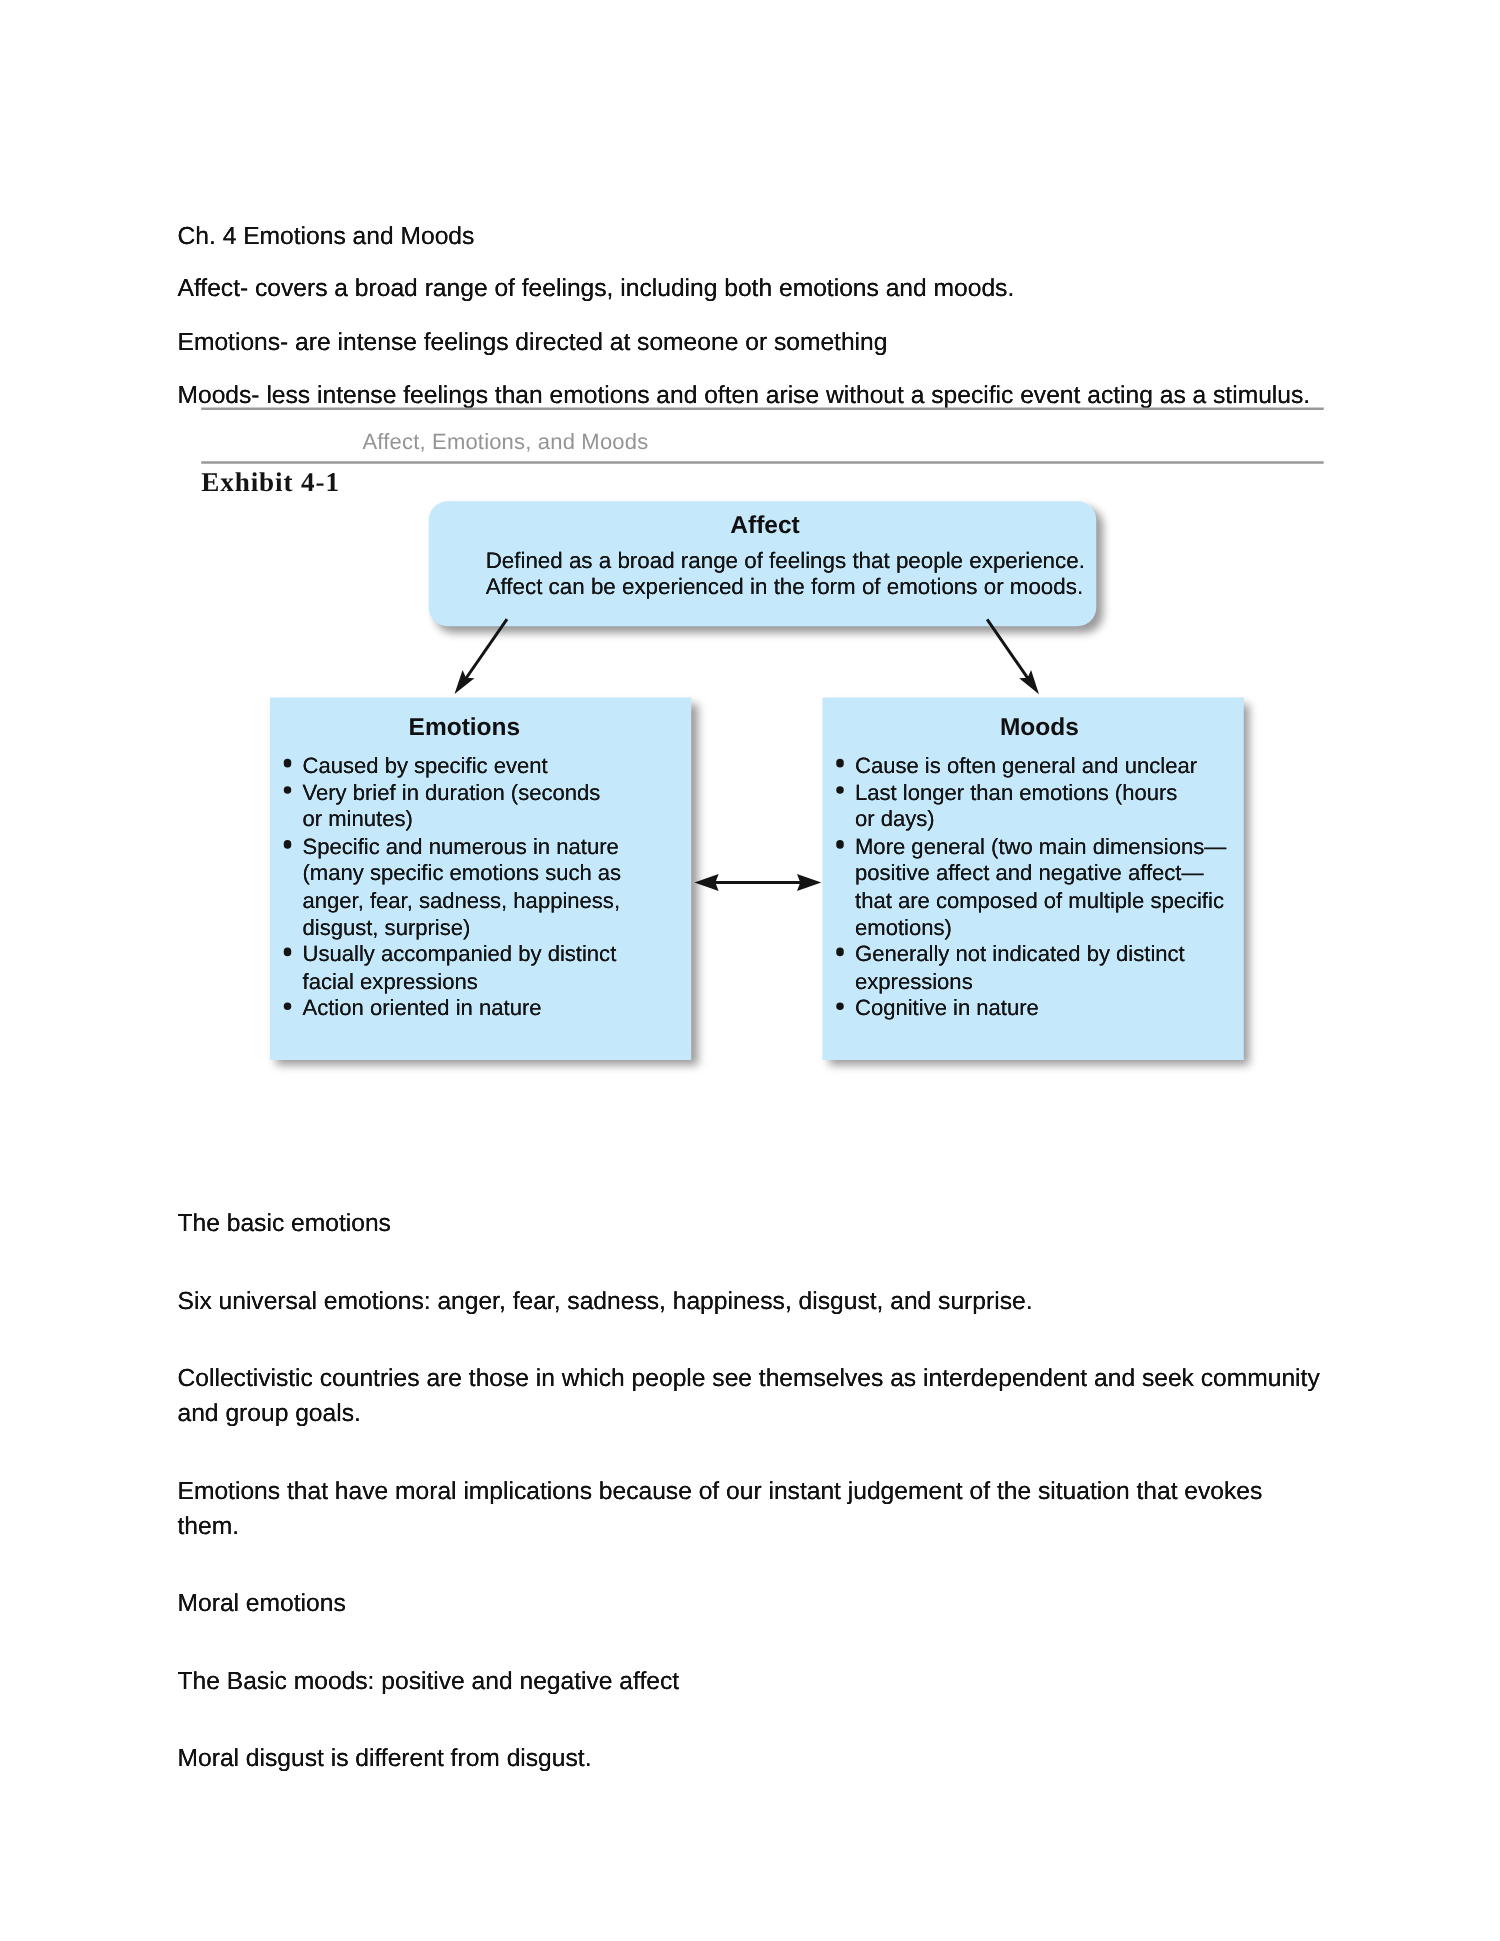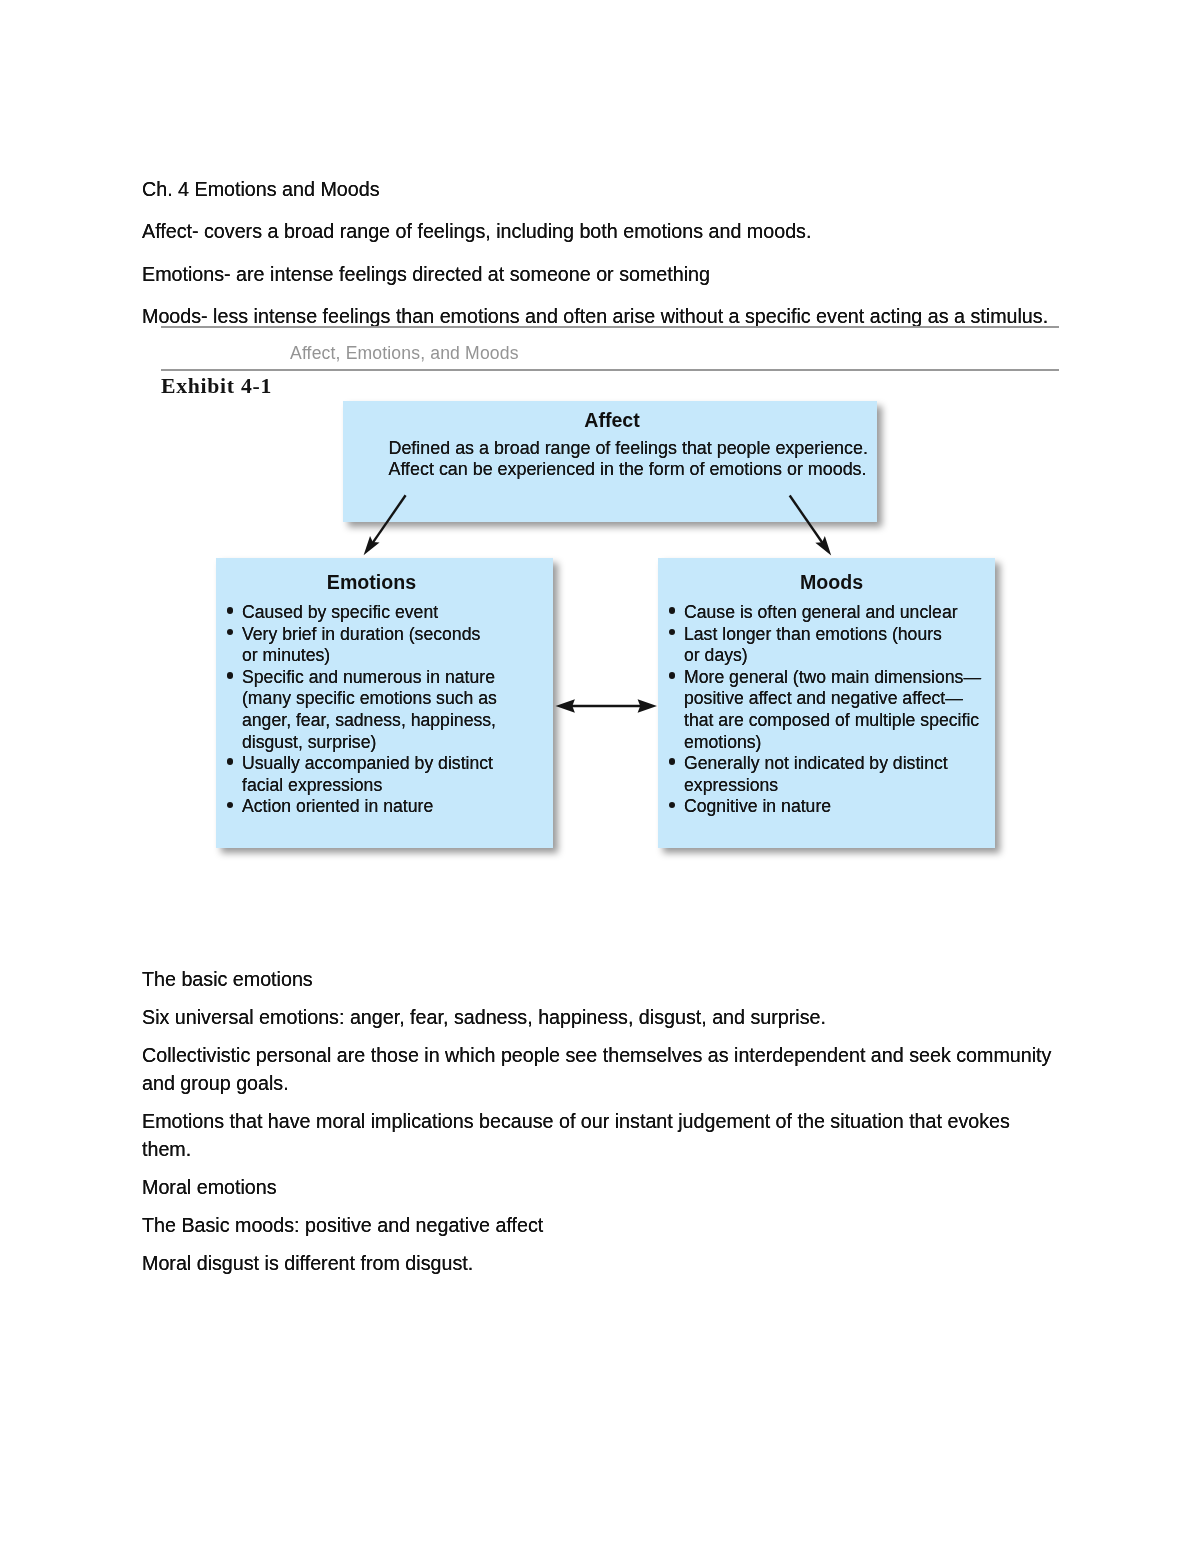--- a/index.html
+++ b/index.html
@@ -11,21 +11,21 @@
   }
   .page { position:absolute; left:0; top:0; width:1200px; height:1553px; transform:translateZ(0); }
 
   
   .body-col { position:absolute; left:142px; width:918px; }
   .para {
     margin:0; font-size:19.7px; line-height:28px; color:#111111;
     text-shadow:0 0 0.25px currentColor;
     letter-spacing:0px;
   }
-  .para + .para { margin-top:10px; }
+  .para + .para { margin-top:34px; }
   #top-text .para + .para { margin-top:14.4px; }
 
   #top-text  { top:141px;margin-top:34px; }
   #bottom-text { top:965px; }
 
   
   .exhibit { position:absolute; left:0; top:0; width:1200px; height:1553px; pointer-events:none; }
   svg.arrows { position:absolute; left:0; top:0; }
   .rule { position:absolute; left:161px; width:898px; height:2px; background:#999999; }
   #rule-top { top:326px; }
@@ -39,21 +39,21 @@
     position:absolute; left:290px; top:345px; line-height:1;
     font-family:"Liberation Sans", sans-serif;
     font-size:17.6px; color:#949494; letter-spacing:0.15px;
   }
 
   
   .dbox {
     position:absolute; background:#c6e8fb;
     box-shadow:5px 5px 7px rgba(0,0,0,0.40);
   }
-  #box-affect   { left:343px; top:401px; width:534px; height:121px; }
+  #box-affect   { left:343px; top:401px; width:534px; height:100px;border-radius:15px; }
   #box-emotions { left:216px; top:558px; width:337px; height:290px; }
   #box-moods    { left:658px; top:558px; width:337px; height:290px; }
 
   .dbox .btitle {
     position:absolute; left:0; right:0; text-align:center;
     font-weight:700; font-size:19.6px; line-height:1; color:#101010;
     font-family:"Liberation Sans", sans-serif;
   }
   .dbox .bline {
     position:absolute; font-size:17.9px; line-height:21.6px; color:#141414;
@@ -170,20 +170,20 @@
         <line x1="562.0" y1="706.0" x2="650.5" y2="706.0" stroke="#141414" stroke-width="2.4"></line>
         <path d="M555.5,706.0 L574.9,699.2 L572.3,706.0 L574.9,712.8 Z" fill="#141414"></path>
         <path d="M657.0,706.0 L637.6,699.2 L640.2,706.0 L637.6,712.8 Z" fill="#141414"></path>
       </g>
     </svg>
   </div>
 
   <div class="body-col" id="bottom-text">
     <p class="para">The basic emotions</p>
     <p class="para">Six universal emotions: anger, fear, sadness, happiness, disgust, and surprise.</p>
-    <p class="para">Collectivistic personal are those in which people see themselves as interdependent and seek community and group goals.</p>
+    <p class="para">Collectivistic countries are those in which people see themselves as interdependent and seek community and group goals.</p>
     <p class="para">Emotions that have moral implications because of our instant judgement of the situation that evokes them.</p>
     <p class="para">Moral emotions</p>
     <p class="para">The Basic moods: positive and negative affect</p>
     <p class="para">Moral disgust is different from disgust.</p>
   </div>
 
 </div>
 
 </body></html>

